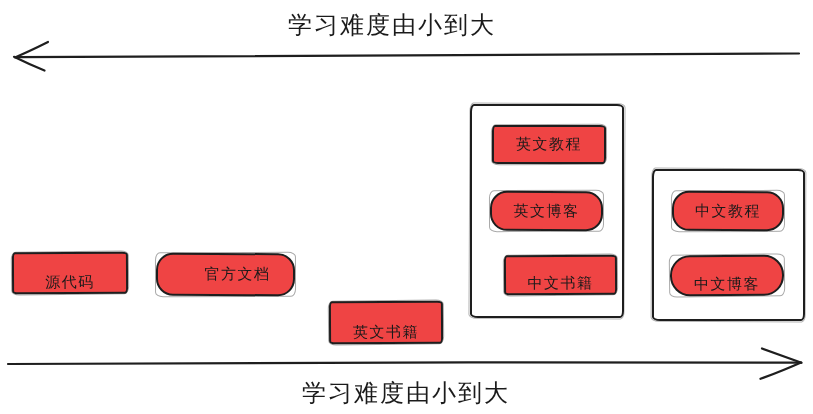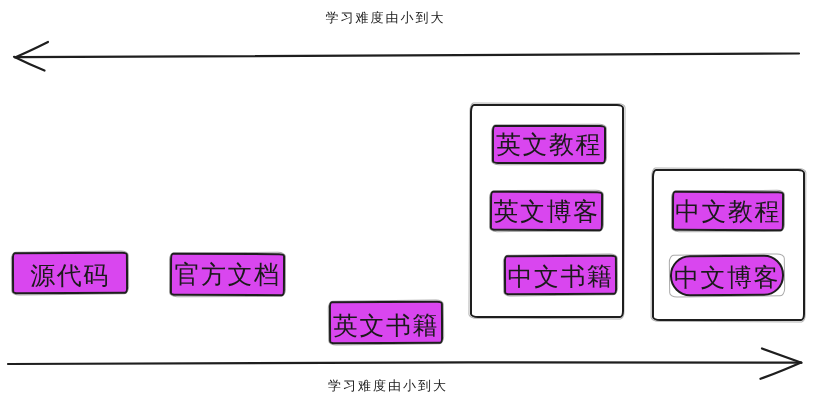--- a/index.html
+++ b/index.html
@@ -19,35 +19,35 @@
     color: #1e1e1e;
   }
   .arrow-layer {
     position: absolute;
     left: 0;
     top: 0;
     pointer-events: none;
   }
   .axis-label {
     position: absolute;
-    font-size: 13px;
+    font-size: 24px;
     letter-spacing: 2px;
     color: #1b1b1b;
     text-align: center;
     white-space: nowrap;
   }
   .sketch-box {
     position: absolute;
-    background: #d946ef;
+    background: #ef4444;
     border: 2px solid #1e1e1e;
     border-radius: 3px 6px 3px 6px / 6px 3px 6px 3px;
     display: flex;
     align-items: center;
     justify-content: center;
-    font-size: 25px;
+    font-size: 15px;
     letter-spacing: 1.5px;
     color: #1a1a1a;
     white-space: nowrap;
   }
   .sketch-box::after {
     content: "";
     position: absolute;
     inset: -3px;
     border: 1px solid rgba(30, 30, 30, 0.38);
     border-radius: 5px 8px 5px 8px / 8px 5px 8px 5px;
@@ -63,21 +63,21 @@
   .sketch-group::after {
     content: "";
     position: absolute;
     inset: -3px;
     border: 1px solid rgba(30, 30, 30, 0.35);
     border-radius: inherit;
     transform: rotate(0.3deg);
     pointer-events: none;
   }
   .r1 { transform: rotate(-0.3deg); align-items: flex-end; }
-  .r2 { transform: rotate(0.25deg); }
+  .r2 { transform: rotate(0.25deg); border-radius: 17px; }
 </style>
 </head>
 <body>
 
 <div id="canvas">
 
   <svg class="arrow-layer" width="813" height="414" viewBox="0 0 813 414">
     <g stroke="#1e1e1e" stroke-width="2.2" fill="none" stroke-linecap="round">
       <path d="M 799 53.5 C 620 54.5 320 56.2 17 57.2"></path>
       <path d="M 48 42 Q 29 51.5 15 57.4"></path>
@@ -91,21 +91,21 @@
   </svg>
 
   <div class="axis-label" style="left:288px; top:9px; width:195px;">学习难度由小到大</div>
 
   <div class="axis-label" style="left:302px; top:377px; width:172px;">学习难度由小到大</div>
 
   <div class="sketch-box r1" style="left:12px; top:252px; width:112px; height:38px;">
     <span>源代码</span>
   </div>
 
-  <div class="sketch-box r2" style="left:170px; top:253px; width:111px; height:39px;">
+  <div class="sketch-box r2" style="left:156px; top:253px; width:111px; height:39px;padding-left:24px;">
     <span>官方文档</span>
   </div>
 
   <div class="sketch-box r1" style="left:329px; top:253px; width:110px; height:39px;margin-top:48px;">
     <span>英文书籍</span>
   </div>
 
   <div class="sketch-group" style="left:470px; top:104px; width:150px; height:210px;">
     <div class="sketch-box" style="left:20px; top:19px; width:110px; height:35px;">
       <span>英文教程</span>

